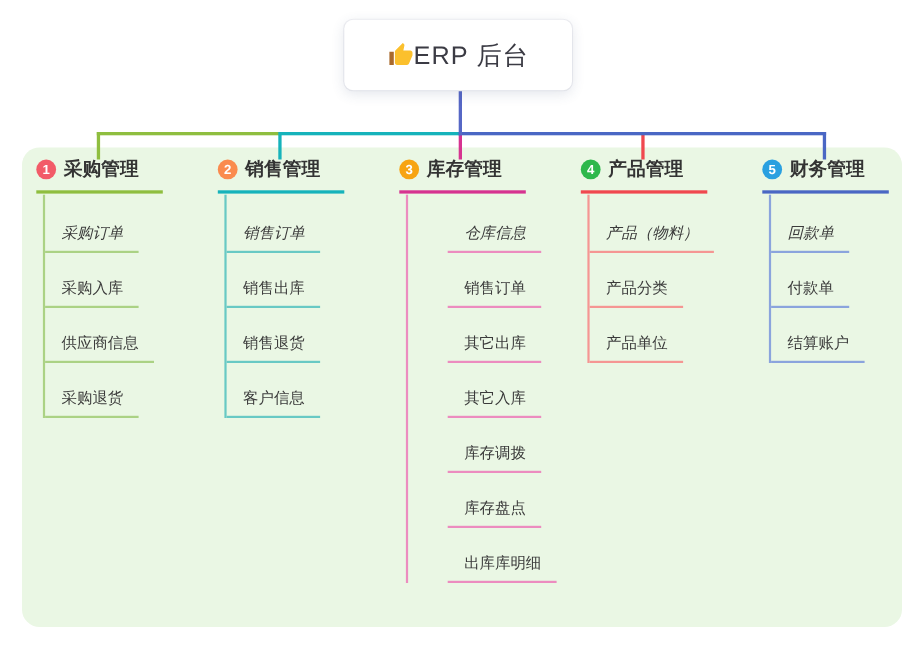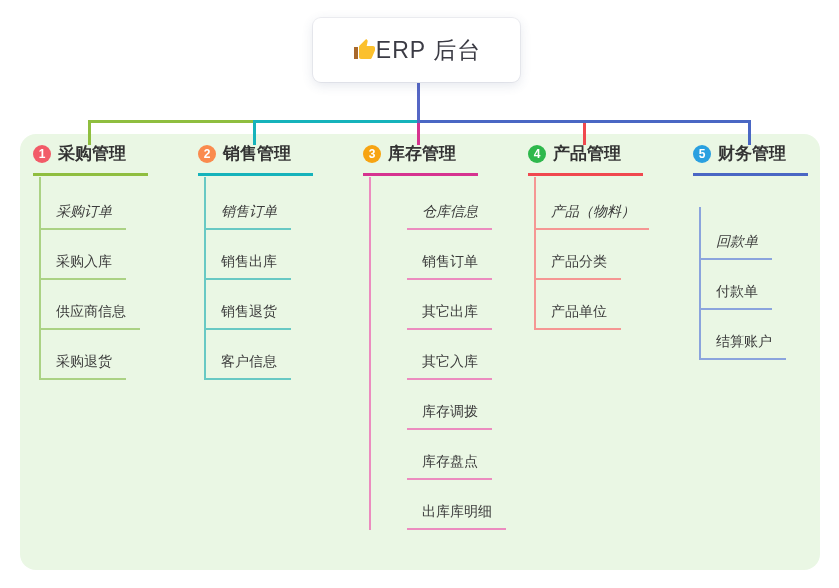--- a/index.html
+++ b/index.html
@@ -57,21 +57,21 @@
   .b0 { --line:#8fbe3f; --child-line:#abd284; --badge:#f25b68; }
   .b1 { --line:#16b3bb; --child-line:#68c9c4; --badge:#fa8b4e; }
   .b2 { --line:#d63390; --child-line:#ec8cbf; --badge:#f7a412; }
   .b3 { --line:#f0484f; --child-line:#f59693; --badge:#2eb84c; }
   .b4 { --line:#4a67c4; --child-line:#8ba4dd; --badge:#2aa0e0; }
   
   .hx0 { left:33px; }  .cx0 { left:39px; }
   .hx1 { left:198px; } .cx1 { left:204px; }
   .hx2 { left:363px; } .cx2 { left:369px;padding-left:36px; }
   .hx3 { left:528px; } .cx3 { left:534px;text-align:right; }
-  .hx4 { left:693px; } .cx4 { left:699px;margin-top:30px; }
+  .hx4 { left:693px; } .cx4 { left:699px; }
 </style>
 </head>
 <body>
 
 <div id="canvas">
 
   <div class="panel"></div>
 
   <div class="line drop drop-1"></div>
   <div class="line drop drop-2"></div>

